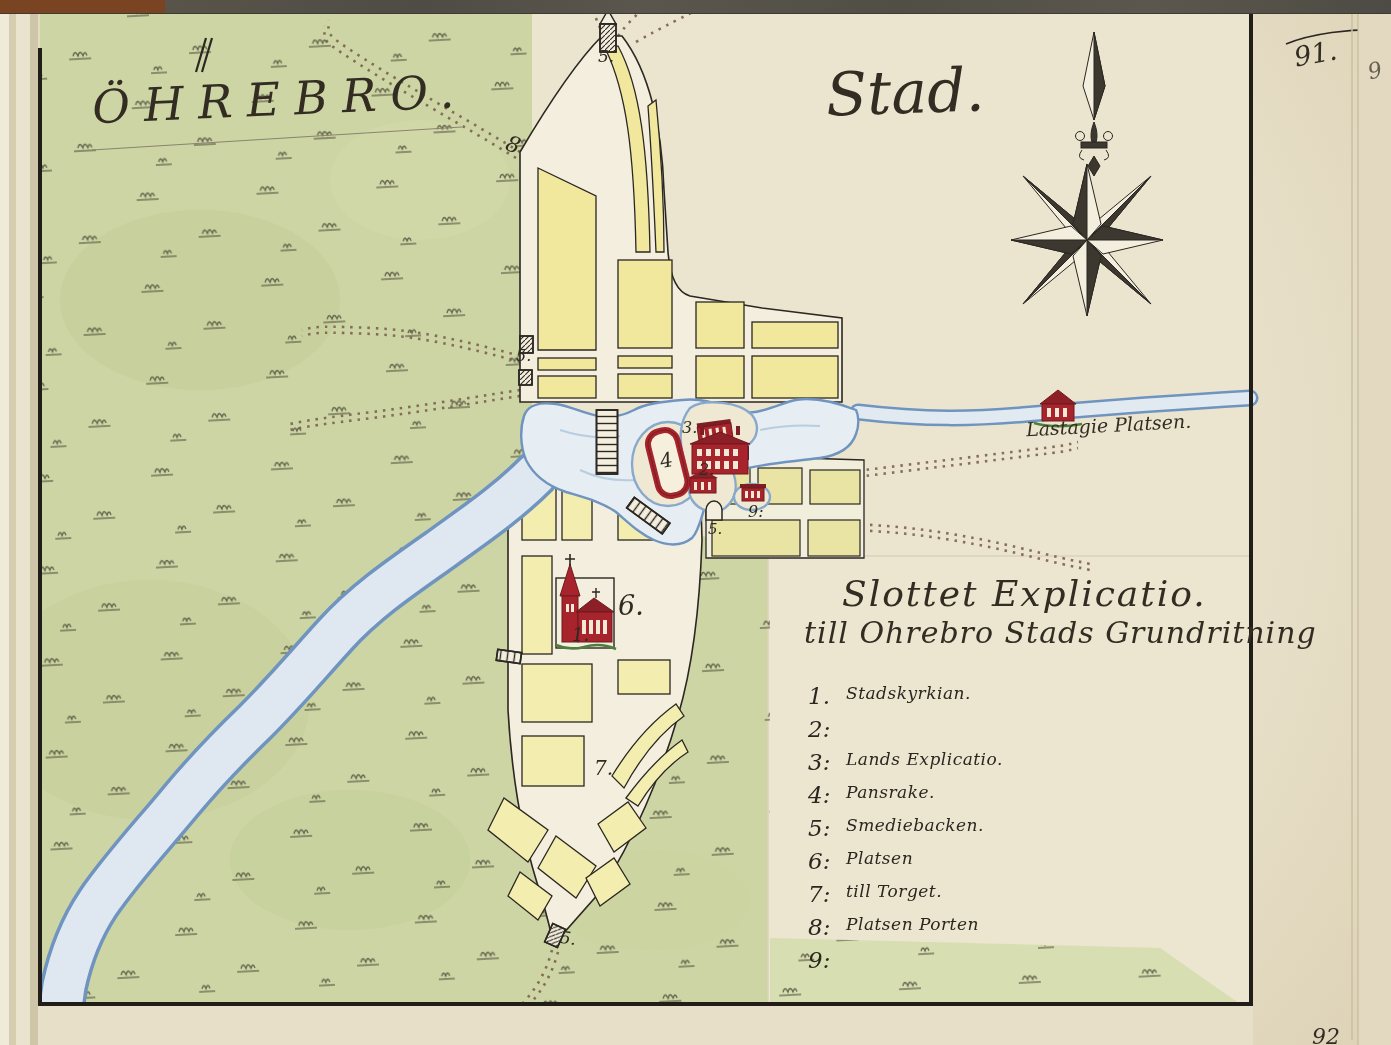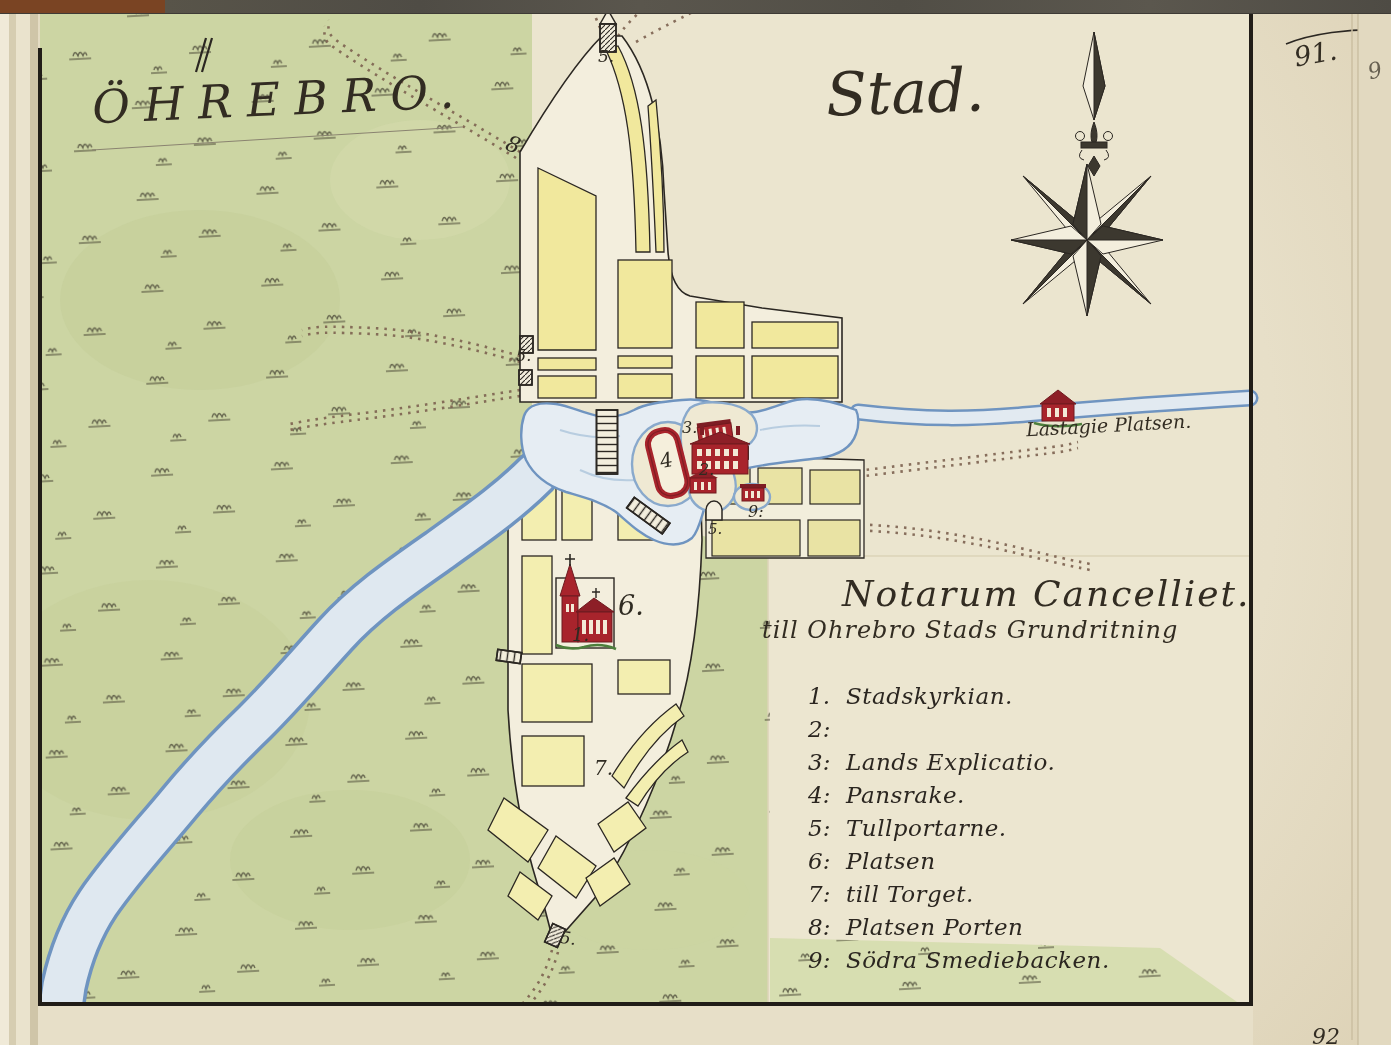--- a/index.html
+++ b/index.html
@@ -8,21 +8,21 @@
          font-family:"DejaVu Serif", serif;}
   #stage svg{position:absolute;left:0;top:0;}
   .lbl{position:absolute;font-family:"DejaVu Serif",serif;font-style:italic;color:#322c22;white-space:nowrap;line-height:1;}
   .top-band{position:absolute;left:0;top:0;width:1391px;height:13px;
     background:linear-gradient(90deg,#7a4423 0px,#7a4423 165px,#585449 165px,#4f4c45 420px,#5a564d 640px,#514e46 900px,#5b574e 1150px,#4e4b44 100%);
     border-bottom:1px solid #3e3b36;}
   .edge{position:absolute;top:0;height:1045px;}
   .legend-list{position:absolute;left:808px;top:683px;display:flex;flex-direction:column;gap:7px;}
   .legend-row{display:flex;font-style:italic;color:#2b2620;}
   .legend-row .num{width:38px;font-size:23px;}
-  .legend-row .lab{font-size:23px;letter-spacing:0.5px;font-style:italic;}
+  .legend-row .lab{font-size:17px;letter-spacing:0.5px;font-style:italic;}
   .mapnum{position:absolute;font-family:"DejaVu Serif",serif;font-style:italic;color:#2f2b22;white-space:nowrap;line-height:1;}
 </style>
 </head>
 <body>
 
 <div id="stage">
 
 <svg width="1391" height="1045" viewBox="0 0 1391 1045">
   <defs>
     <pattern id="tufts" width="120" height="92" patternUnits="userSpaceOnUse" patternTransform="rotate(-3)">
@@ -305,58 +305,57 @@
 <div class="edge" style="left:30px;width:8px;background:#cfc5a8;"></div>
 <div class="top-band"></div>
 
 <div class="lbl" style="left:92px;top:76px;font-size:46px;letter-spacing:14px;transform:rotate(-2.5deg);">ÖHREBRO.</div>
 <div class="lbl" style="left:826px;top:62px;font-size:60px;transform:rotate(-2deg);">Stad.</div>
 <div class="lbl" style="left:1294px;top:40px;font-size:27px;transform:rotate(-10deg);">91.</div>
 <div class="lbl" style="left:1368px;top:60px;font-size:22px;transform:rotate(-14deg);opacity:.7;">9</div>
 <div class="lbl" style="left:1312px;top:1026px;font-size:22px;">92</div>
 <div class="lbl" style="left:1026px;top:416px;font-size:19px;transform:rotate(-3deg);">Lastagie Platsen.</div>
 
-<div class="lbl" style="left:842px;top:576px;font-size:36px;letter-spacing:2px;">Notarum Cancelliet.</div>
-<div class="lbl" style="left:762px;top:618px;font-size:24px;letter-spacing:1px;">till Ohrebro Stads Grundritning</div>
+<div class="lbl" style="left:842px;top:576px;font-size:36px;letter-spacing:2px;">Slottet Explicatio.</div>
+<div class="lbl" style="left:804px;top:618px;font-size:30px;letter-spacing:1px;">till Ohrebro Stads Grundritning</div>
 
 <div class="legend-list">
   <div class="legend-row">
         <span class="num">1.</span>
         <span class="lab">Stadskyrkian.</span>
       </div>
   <div class="legend-row">
         <span class="num">2:</span>
       </div>
   <div class="legend-row">
         <span class="num">3:</span>
         <span class="lab">Lands Explicatio.</span>
       </div>
   <div class="legend-row">
         <span class="num">4:</span>
         <span class="lab">Pansrake.</span>
       </div>
   <div class="legend-row">
         <span class="num">5:</span>
-        <span class="lab">Tullportarne.</span>
+        <span class="lab">Smediebacken.</span>
       </div>
   <div class="legend-row">
         <span class="num">6:</span>
         <span class="lab">Platsen</span>
       </div>
   <div class="legend-row">
         <span class="num">7:</span>
         <span class="lab">till Torget.</span>
       </div>
   <div class="legend-row">
         <span class="num">8:</span>
         <span class="lab">Platsen Porten</span>
       </div>
   <div class="legend-row">
         <span class="num">9:</span>
-        <span class="lab">Södra Smediebacken.</span>
       </div>
 </div>
 
 <div class="mapnum" style="left:598px;top:48px;font-size:17px;">5.</div>
 <div class="mapnum" style="left:506px;top:134px;font-size:22px;transform:rotate(18deg);">8</div>
 <div class="mapnum" style="left:516px;top:348px;font-size:16px;">5.</div>
 <div class="mapnum" style="left:660px;top:450px;font-size:20px;transform:rotate(-12deg);">4</div>
 <div class="mapnum" style="left:682px;top:420px;font-size:16px;">3.</div>
 <div class="mapnum" style="left:699px;top:462px;font-size:16px;">2.</div>
 <div class="mapnum" style="left:708px;top:522px;font-size:15px;">5.</div>

